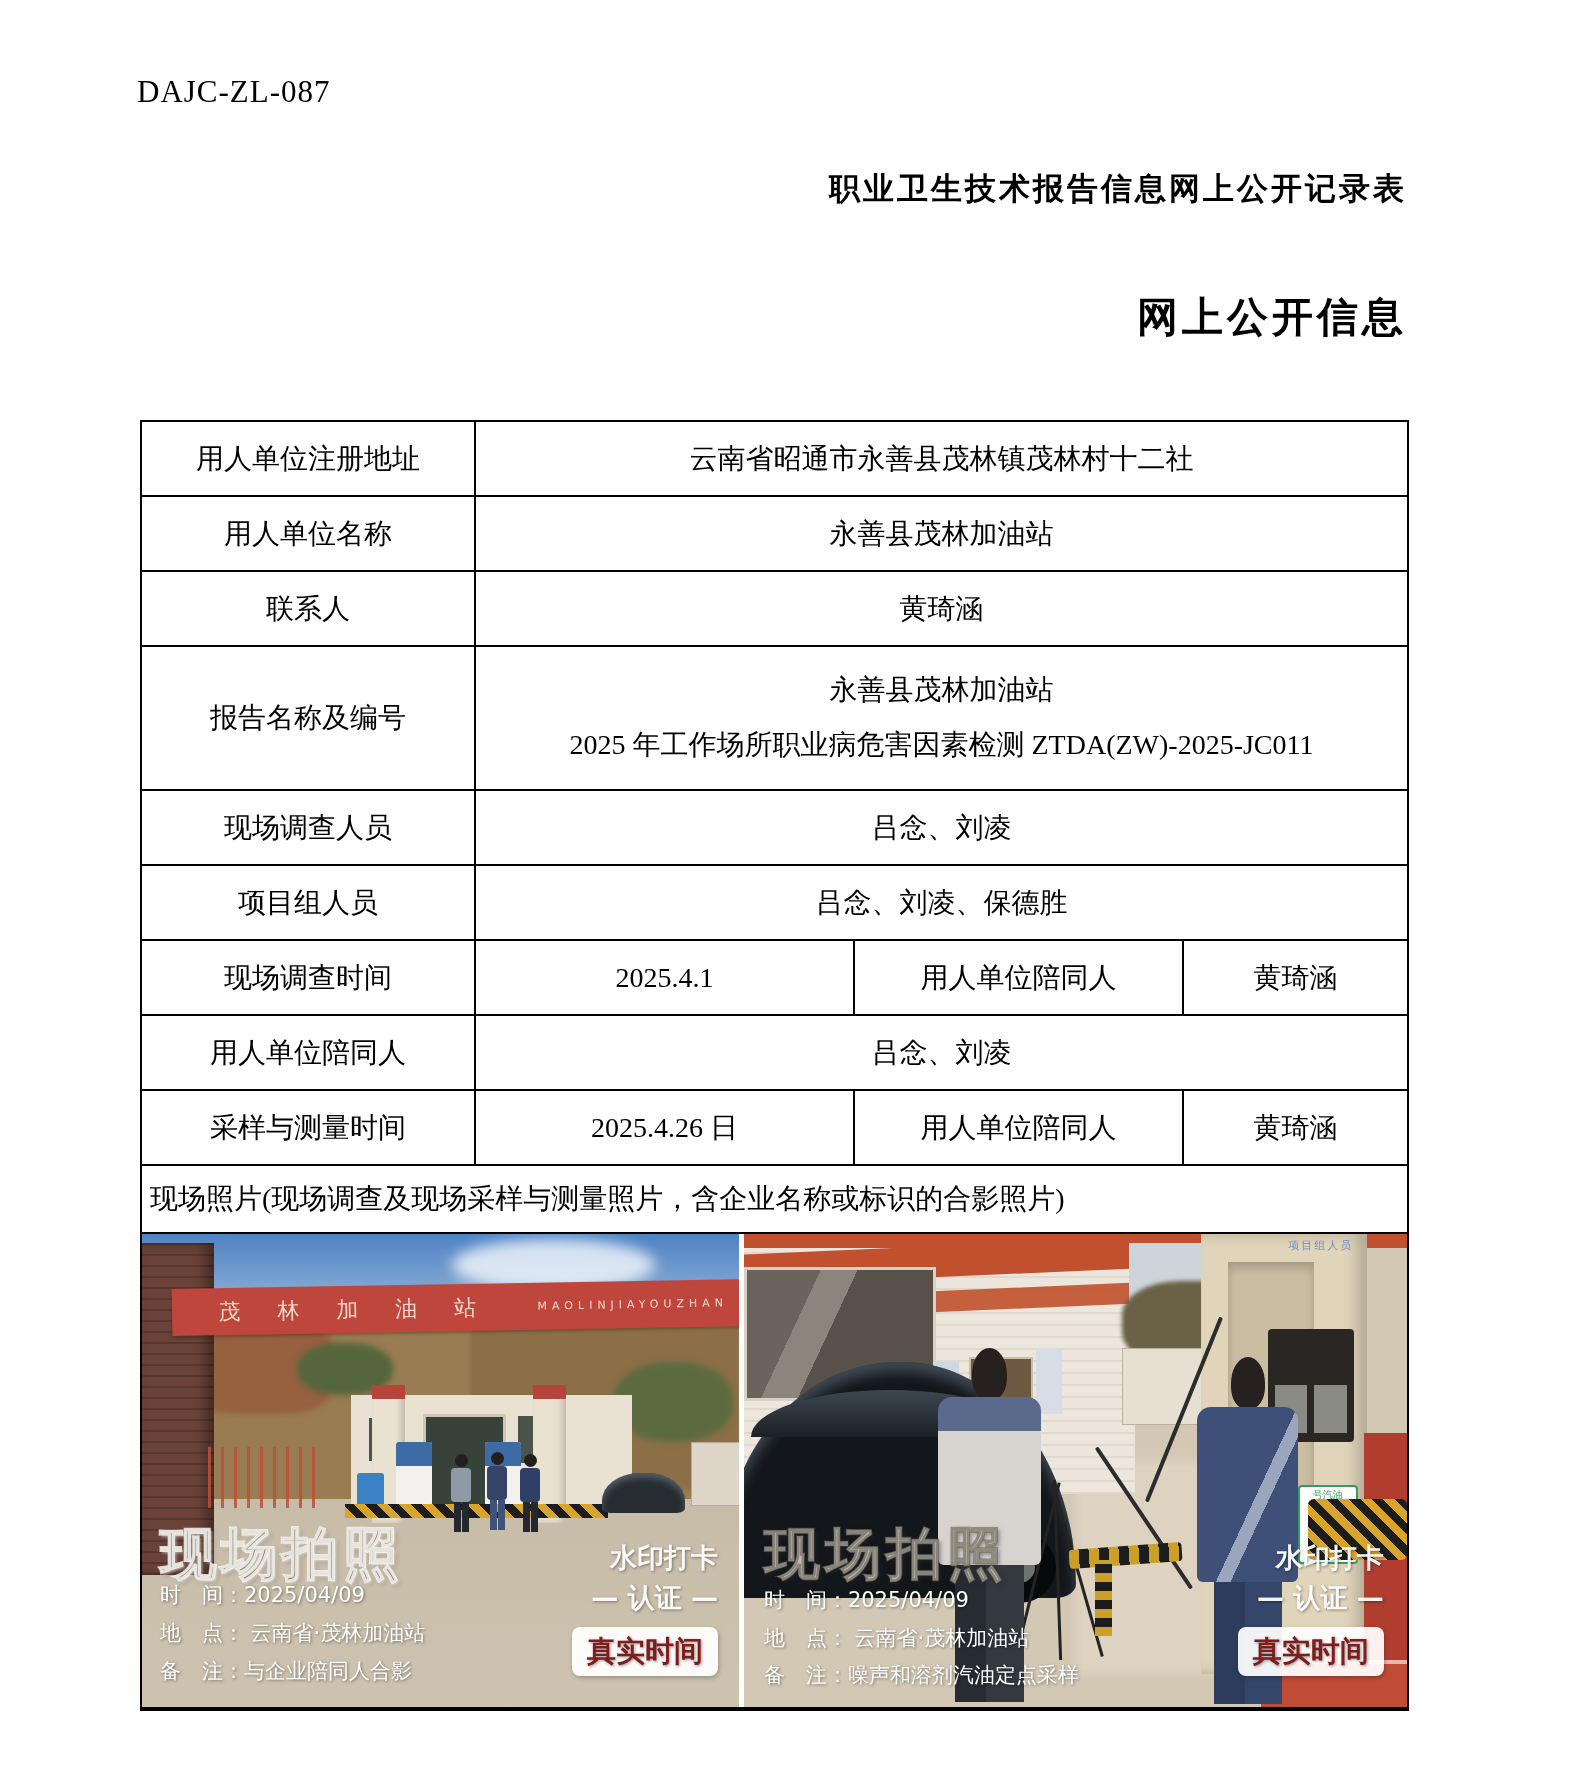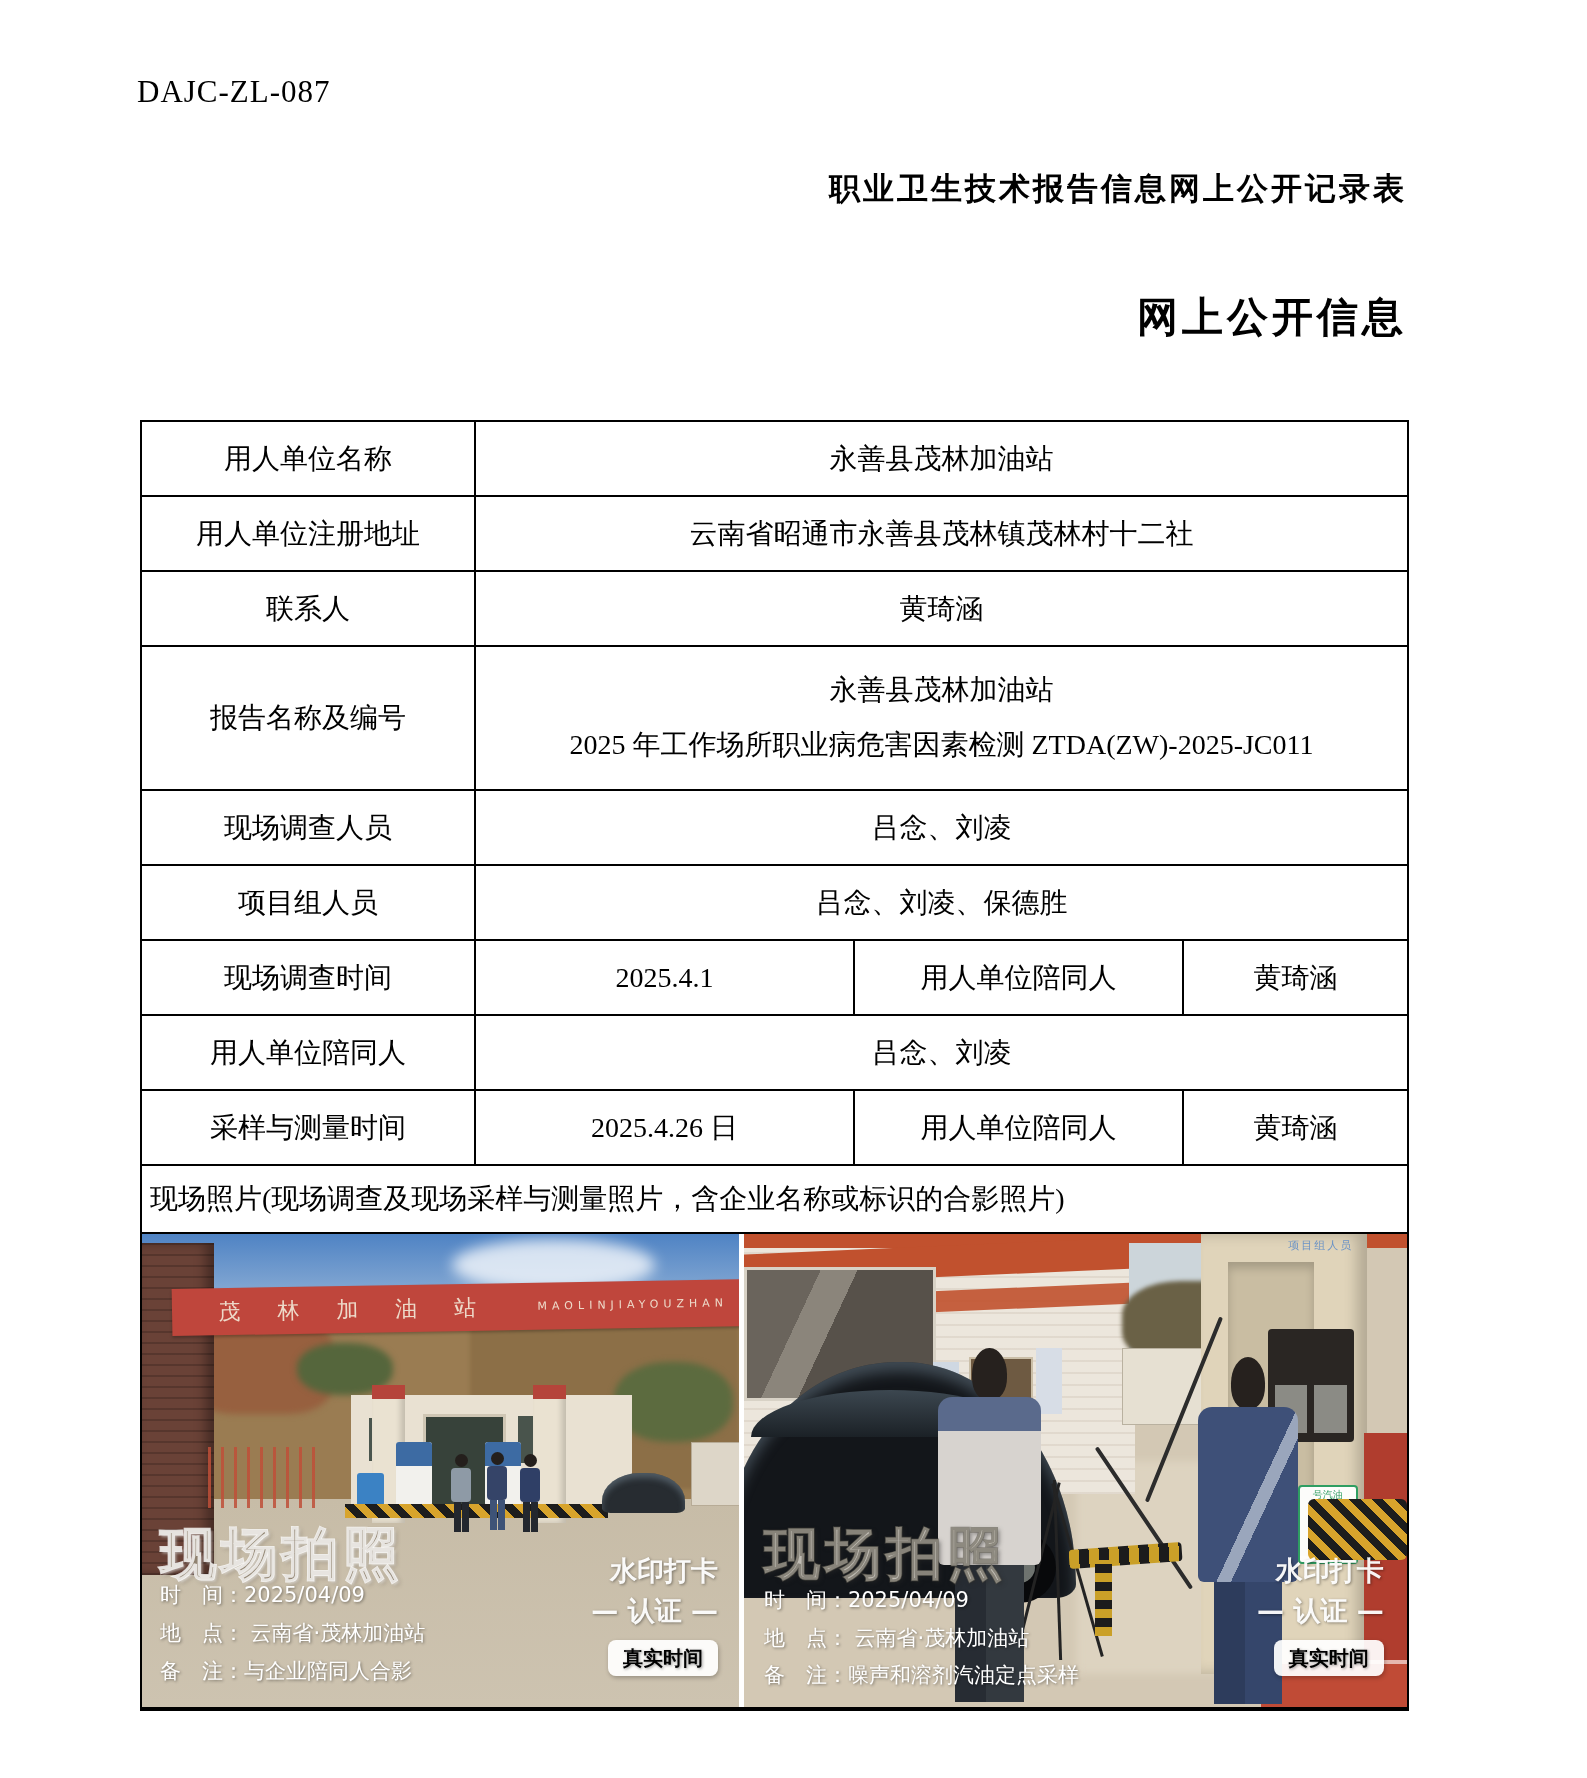--- a/index.html
+++ b/index.html
@@ -36,21 +36,21 @@
     color:rgba(141,128,109,0.92);
     -webkit-text-stroke:1.5px rgba(255,255,255,0.78);
     text-shadow:2px 2px 3px rgba(255,255,255,0.55), 3px 3px 4px rgba(80,70,55,0.35);}
   .wm-rows{position:absolute;left:3%;bottom:3.5%;z-index:30;color:#fff;
     font-size:21px;font-weight:400;line-height:1.8;text-align:left;
     text-shadow:1px 1px 3px rgba(0,0,0,0.45);}
   .wm-right{position:absolute;right:3.5%;bottom:6.5%;z-index:30;text-align:right;
     color:rgba(255,255,255,0.95);font-size:27px;font-weight:600;line-height:1.5;
     text-shadow:1px 1px 3px rgba(0,0,0,0.4);}
   .wm-btn{margin-top:8px;display:inline-block;background:rgba(255,255,255,0.93);
-    color:#000000;font-size:20px;font-weight:700;padding:3px 15px;border-radius:8px;
+    color:#7f1d1d;font-size:29px;font-weight:700;padding:3px 15px;border-radius:8px;
     box-shadow:1px 2px 4px rgba(0,0,0,0.25);}
 
   
   .person{position:absolute;width:24px;height:80px;z-index:6;}
   .person .head{width:13px;height:13px;border-radius:50%;background:#241f1c;margin:0 auto;}
   .person .torso{width:20px;height:34px;border-radius:4px;margin:1px auto 0;}
   .person .legs{width:15px;height:30px;margin:0 auto;
     background:linear-gradient(90deg,#23272e 44%,rgba(0,0,0,0) 44% 56%,#23272e 56%);}
   .stripes-diag{background:repeating-linear-gradient(45deg,#d8a42c 0 8px,#1d1d1d 8px 16px);}
   .stripes-horiz{background:repeating-linear-gradient(90deg,#caa028 0 10px,#1c1c1c 10px 20px);}
@@ -67,26 +67,26 @@
   <table class="info">
     <colgroup>
         <col style="width:334px">
         <col style="width:379px">
         <col style="width:329px">
         <col style="width:225px">
       </colgroup>
 
     <tbody>
         <tr class="r-std">
+      <td>用人单位注册地址</td>
+      <td colspan="3">云南省昭通市永善县茂林镇茂林村十二社</td>
+    </tr>
+    <tr class="r-std">
       <td>用人单位名称</td>
       <td colspan="3">永善县茂林加油站</td>
-    </tr>
-    <tr class="r-std">
-      <td>用人单位注册地址</td>
-      <td colspan="3">云南省昭通市永善县茂林镇茂林村十二社</td>
     </tr>
     <tr class="r-std">
       <td>联系人</td>
       <td colspan="3">黄琦涵</td>
     </tr>
     <tr class="r-report">
       <td>报告名称及编号</td>
       <td colspan="3">
         <div class="report-line">永善县茂林加油站</div>
         <div class="report-line">2025 年工作场所职业病危害因素检测 ZTDA(ZW)-2025-JC011</div>

